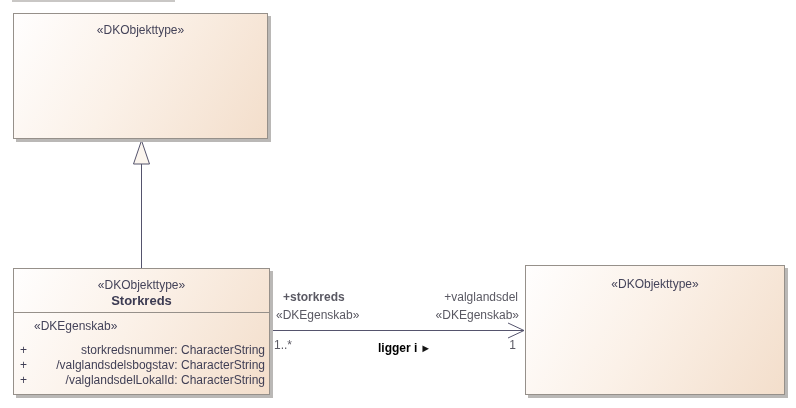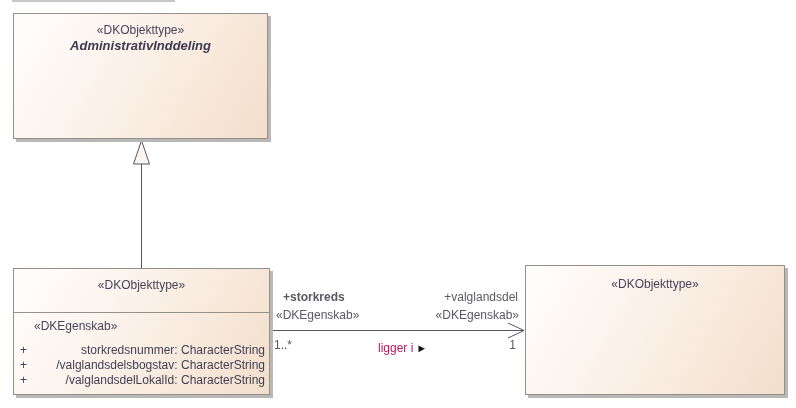--- a/index.html
+++ b/index.html
@@ -31,21 +31,21 @@
   }
   .attr-stereotype{display:block;line-height:15px;margin-left:14px;color:#45445a;}
   .attr-rows{margin-top:9px;}
   .attr-row{display:flex;line-height:15px;}
   .attr-vis{width:20px;flex:0 0 20px;}
   .attr-text{flex:1;white-space:nowrap;text-align:right;}
   .conn-label{
     position:absolute;font-size:12px;line-height:13px;color:#5a5963;white-space:nowrap;
   }
   .conn-label.right{text-align:right;}
-  .assoc-name{color:#be185d;}
+  .assoc-name{color:#000000;font-weight:bold;}
   .dir-arrow{color:#141414;font-size:11px;margin-left:3px;}
   svg.connectors{position:absolute;left:0;top:0;pointer-events:none;}
 </style>
 </head>
 <body>
 
 <div id="canvas">
 
   <div class="crop-strip"></div>
 
@@ -58,27 +58,27 @@
 
     <g>
       <line x1="271" y1="330.5" x2="524" y2="330.5" stroke="#55546d" stroke-width="1"></line>
       <polyline points="508,323 524,330.5 508,338" fill="none" stroke="#55546d" stroke-width="1"></polyline>
     </g>
   </svg>
 
   <div class="uml-box" style="left:13px;top:13px;width:255px;height:126px;">
     <div class="box-header" style="padding-top:9px;">
       <span class="stereotype">«DKObjekttype»</span>
-      <span class="class-name italic">AdministrativInddeling</span>
     </div>
   </div>
 
   <div class="uml-box" style="left:13px;top:268px;width:257px;height:127px;">
     <div class="box-header" style="padding-top:9px;">
       <span class="stereotype">«DKObjekttype»</span>
+      <span class="class-name">Storkreds</span>
     </div>
     <div class="attr-compartment" style="height:82px;">
       <span class="attr-stereotype">«DKEgenskab»</span>
       <div class="attr-rows">
         <div class="attr-row">
           <span class="attr-vis">+</span>
           <span class="attr-text">storkredsnummer: CharacterString</span>
         </div>
         <div class="attr-row">
           <span class="attr-vis">+</span>

